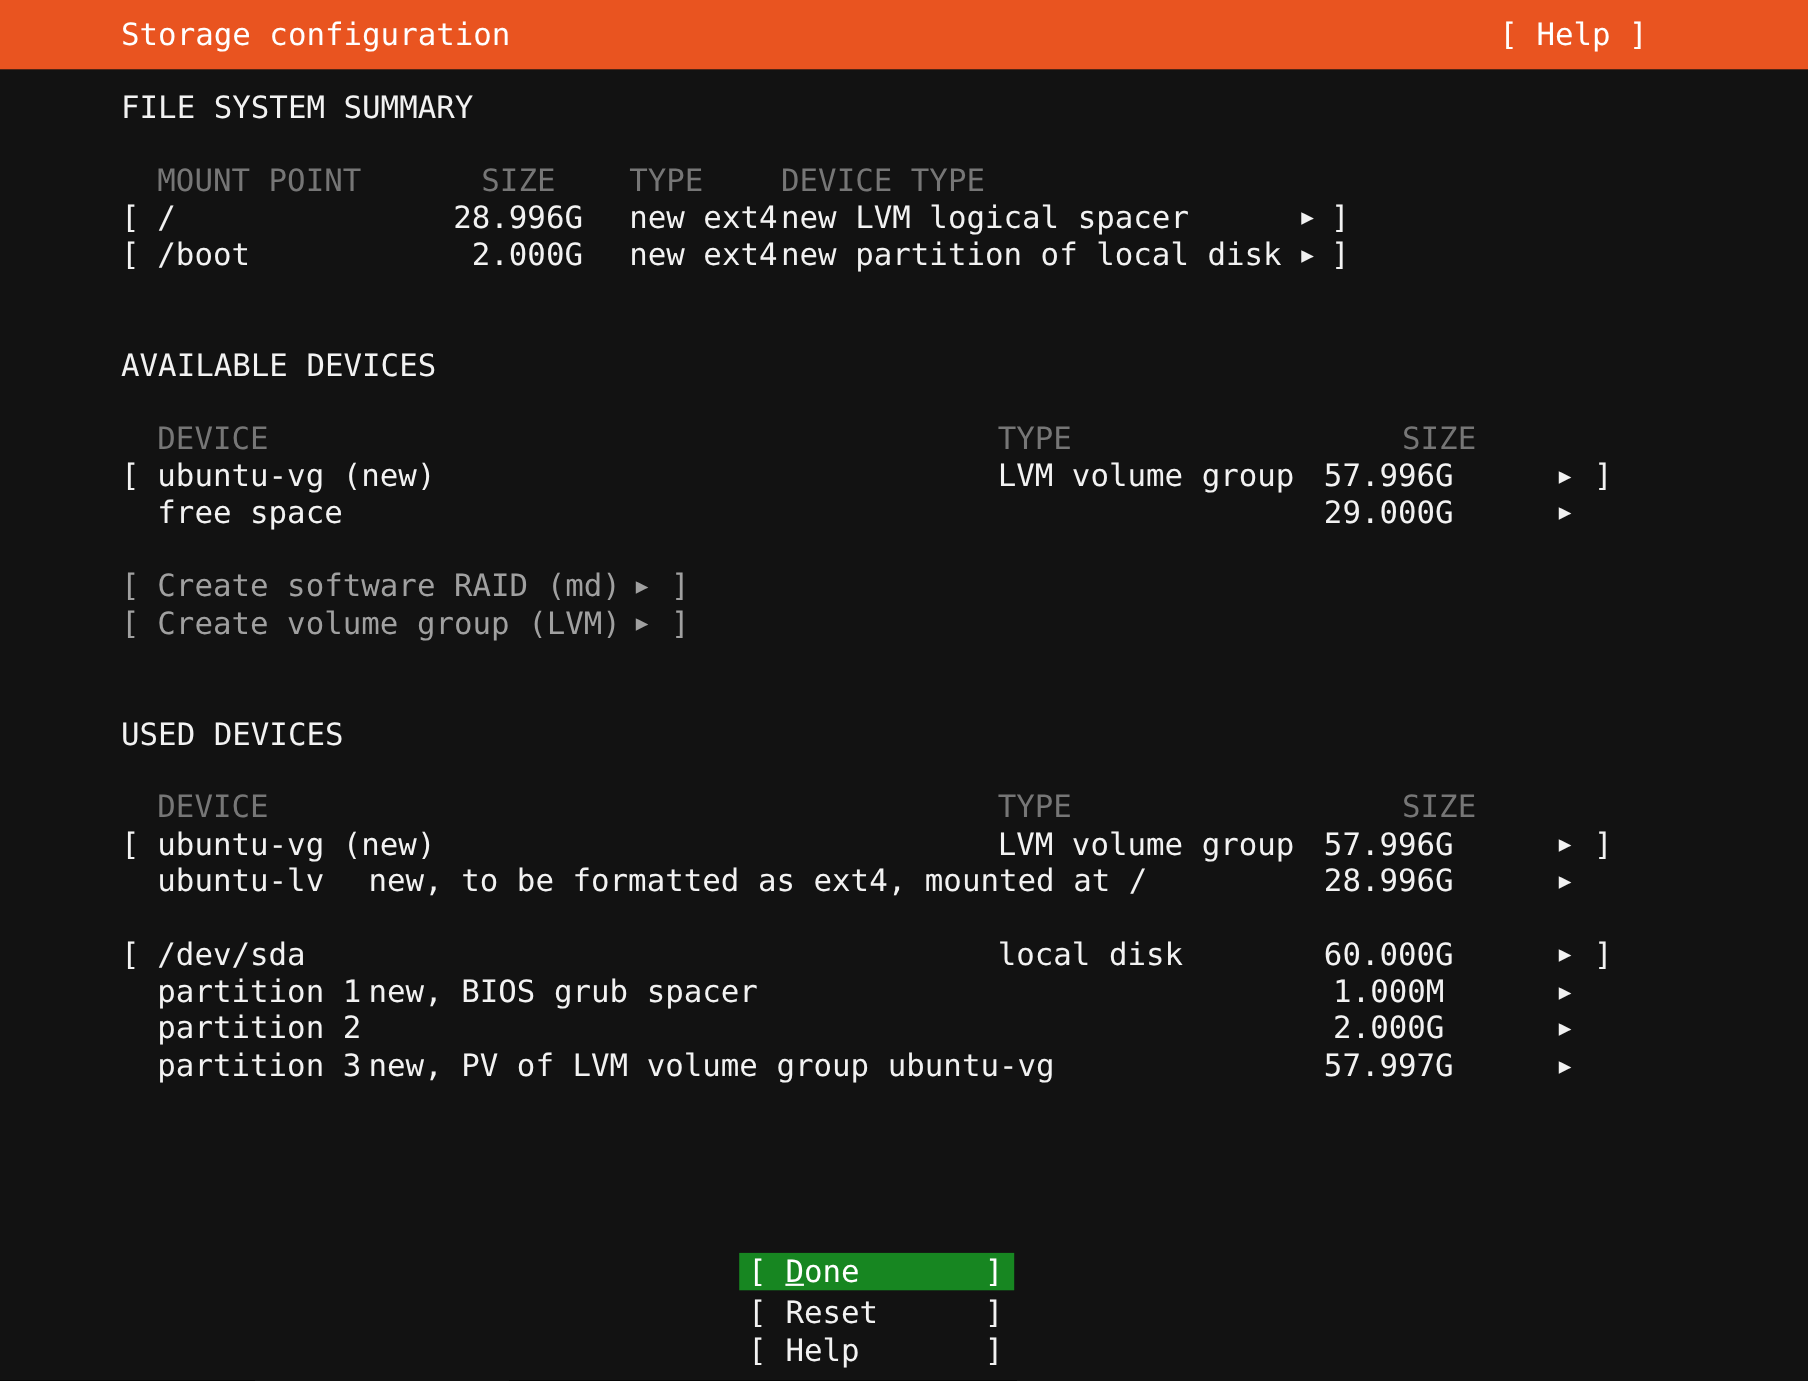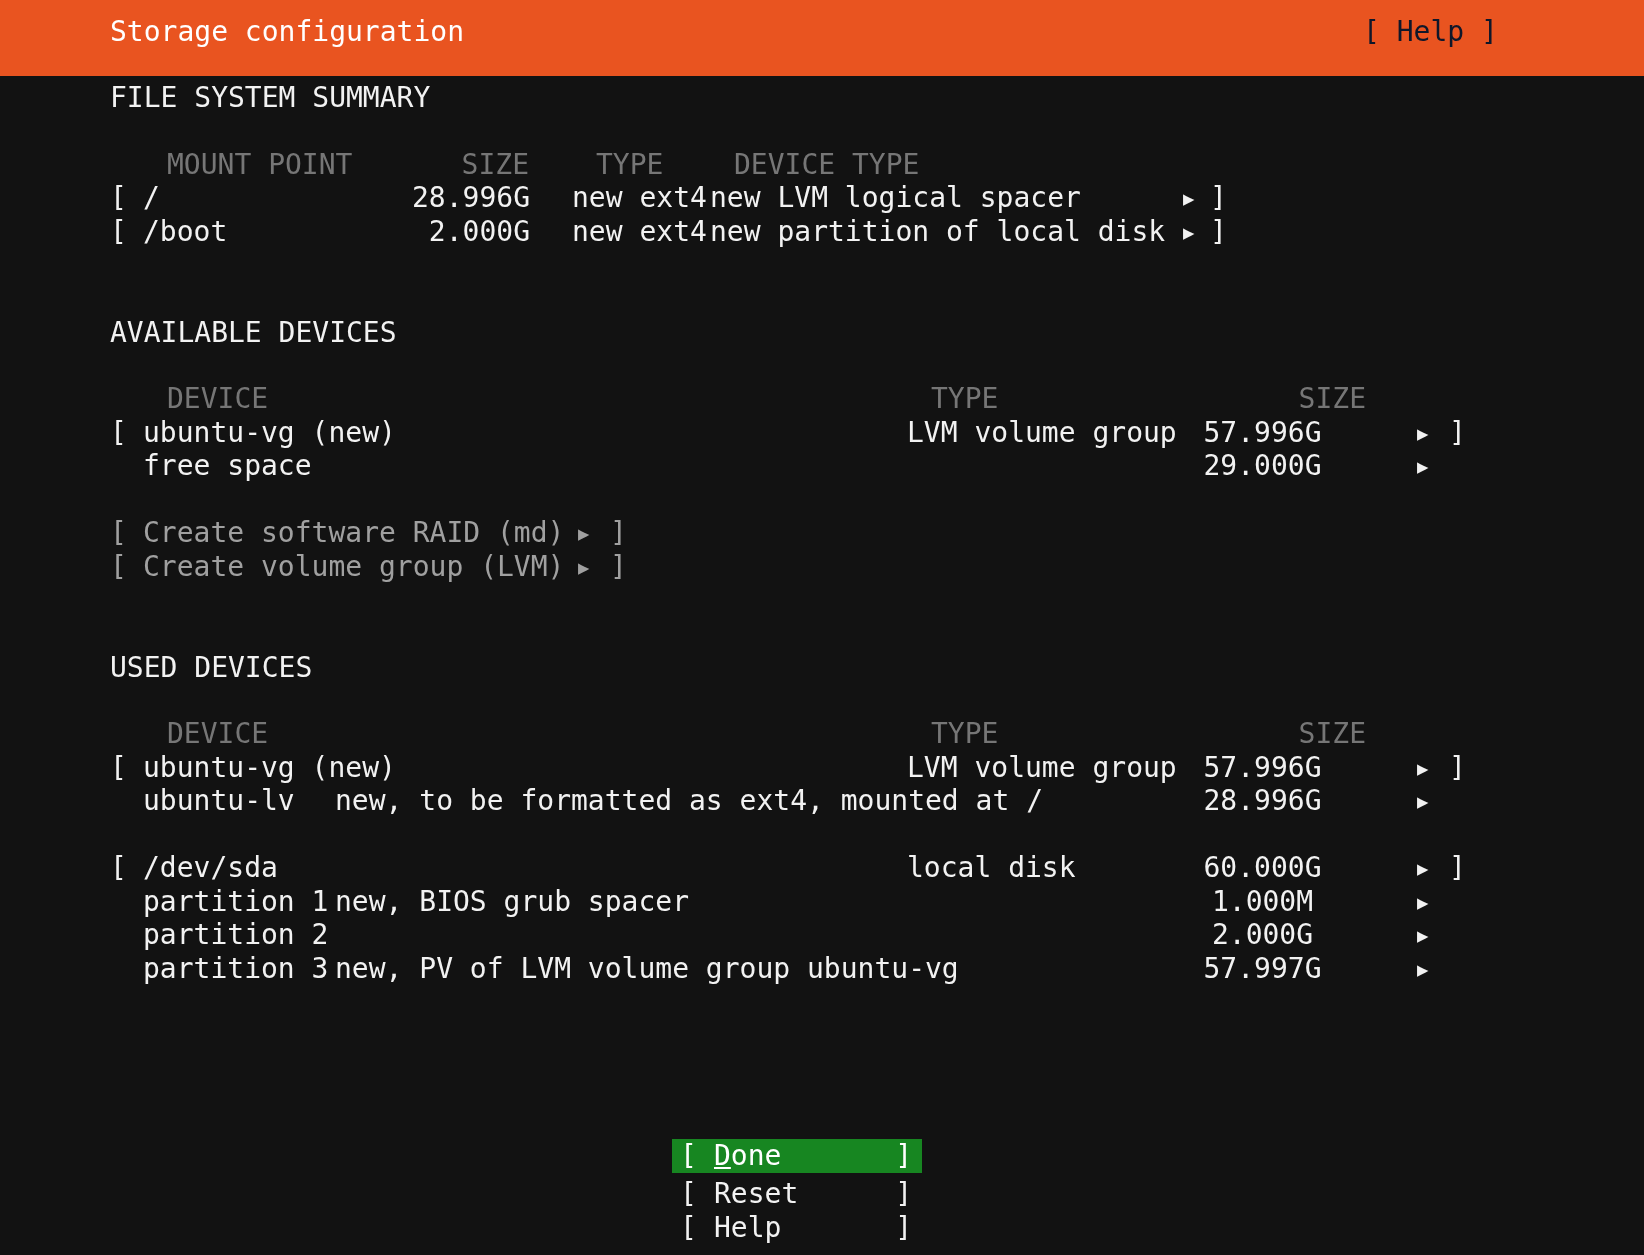--- a/index.html
+++ b/index.html
@@ -6,28 +6,28 @@
   .screen{
     position:relative;
     width:1644px;height:1255px;
     background:#121212;
     font-family:"DejaVu Sans Mono","Liberation Mono",monospace;
     font-size:28px;
     color:#f2f2f2;
     overflow:hidden;
   }
   .titlebar{
-    position:absolute;top:0;left:0;width:1644px;height:76px;
+    position:absolute;top:0;left:0;width:1644px;height:63px;
     background:#e95420;
   }
   .titlebar .title{position:absolute;left:110px;top:0;height:63px;line-height:63px;color:#ffffff;}
-  .titlebar .help{position:absolute;left:1363px;top:0;height:63px;line-height:63px;color:#0f172a;cursor:pointer;}
+  .titlebar .help{position:absolute;left:1363px;top:0;height:63px;line-height:63px;color:#ffffff;cursor:pointer;}
   .line{position:absolute;left:0;width:1372px;height:34px;line-height:34px;white-space:pre;}
   .cell{position:absolute;top:0;height:34px;line-height:34px;}
-  .hdr{color:#767676;margin-left:24px;}
+  .hdr{color:#767676;}
   .dim{color:#a0a0a0;}
   .section{color:#f2f2f2;}
   
   .c-brl{left:110px;}
   .c-name{left:143px;}
   .c-desc{left:335px;}
   .c-type{left:907px;}
   .c-size{left:1150px;width:225px;text-align:center;}
   .c-size-h{left:1150px;width:192px;text-align:right;}
   .c-arrow{left:1417px;}

